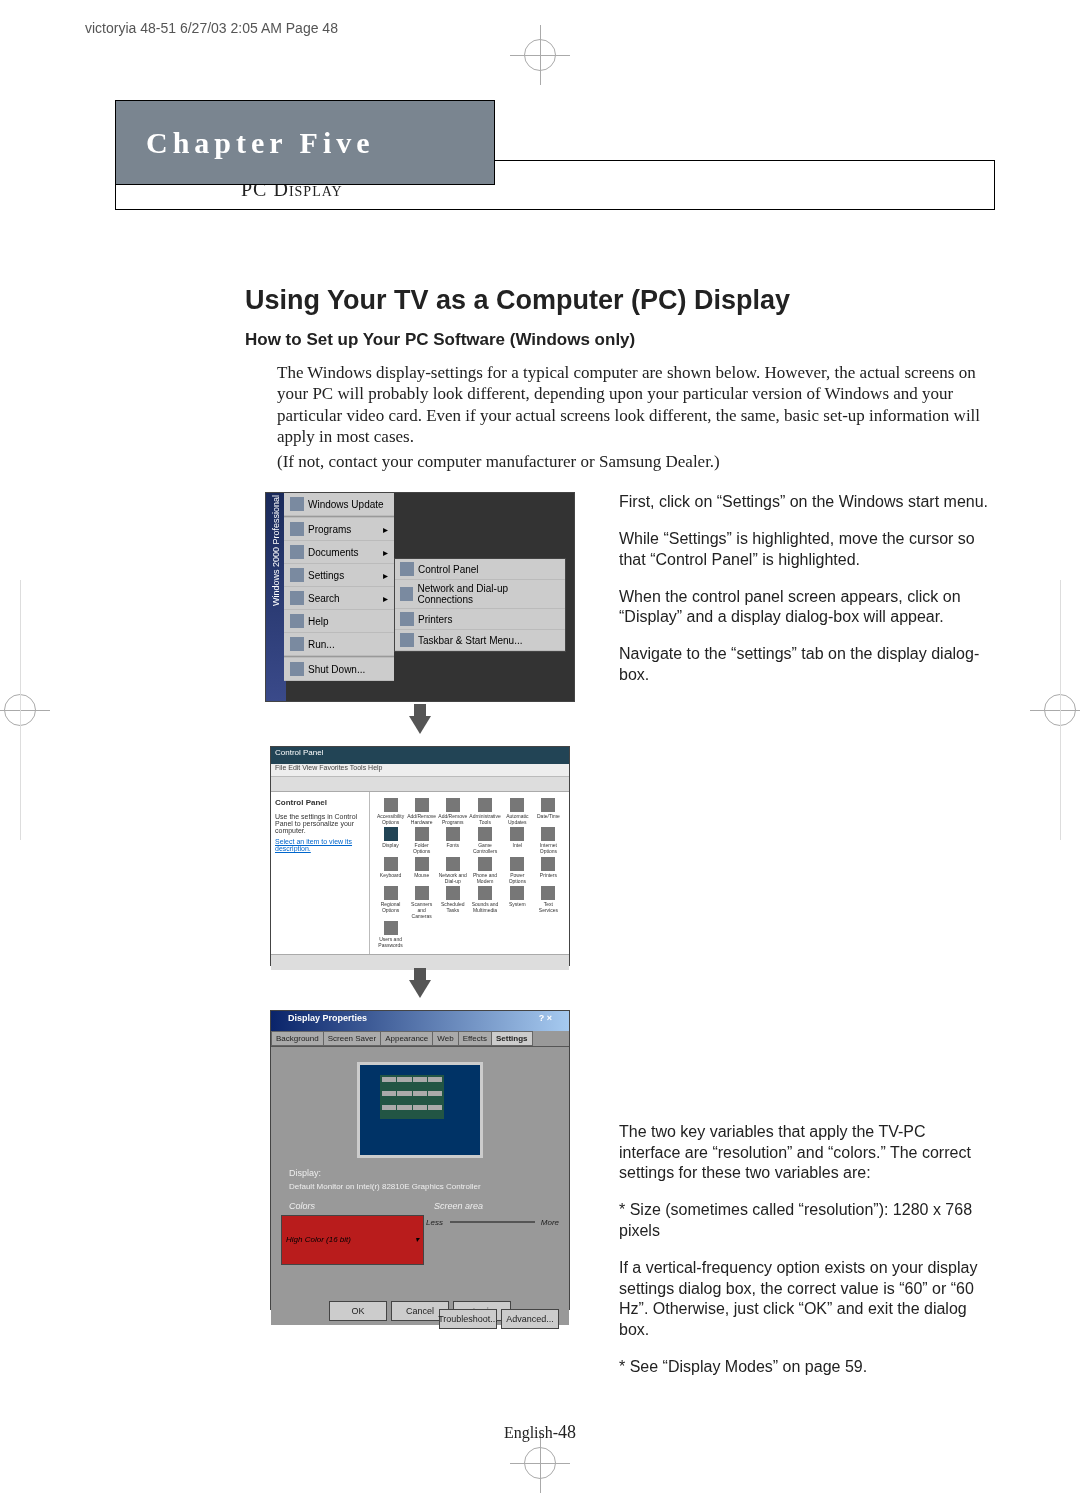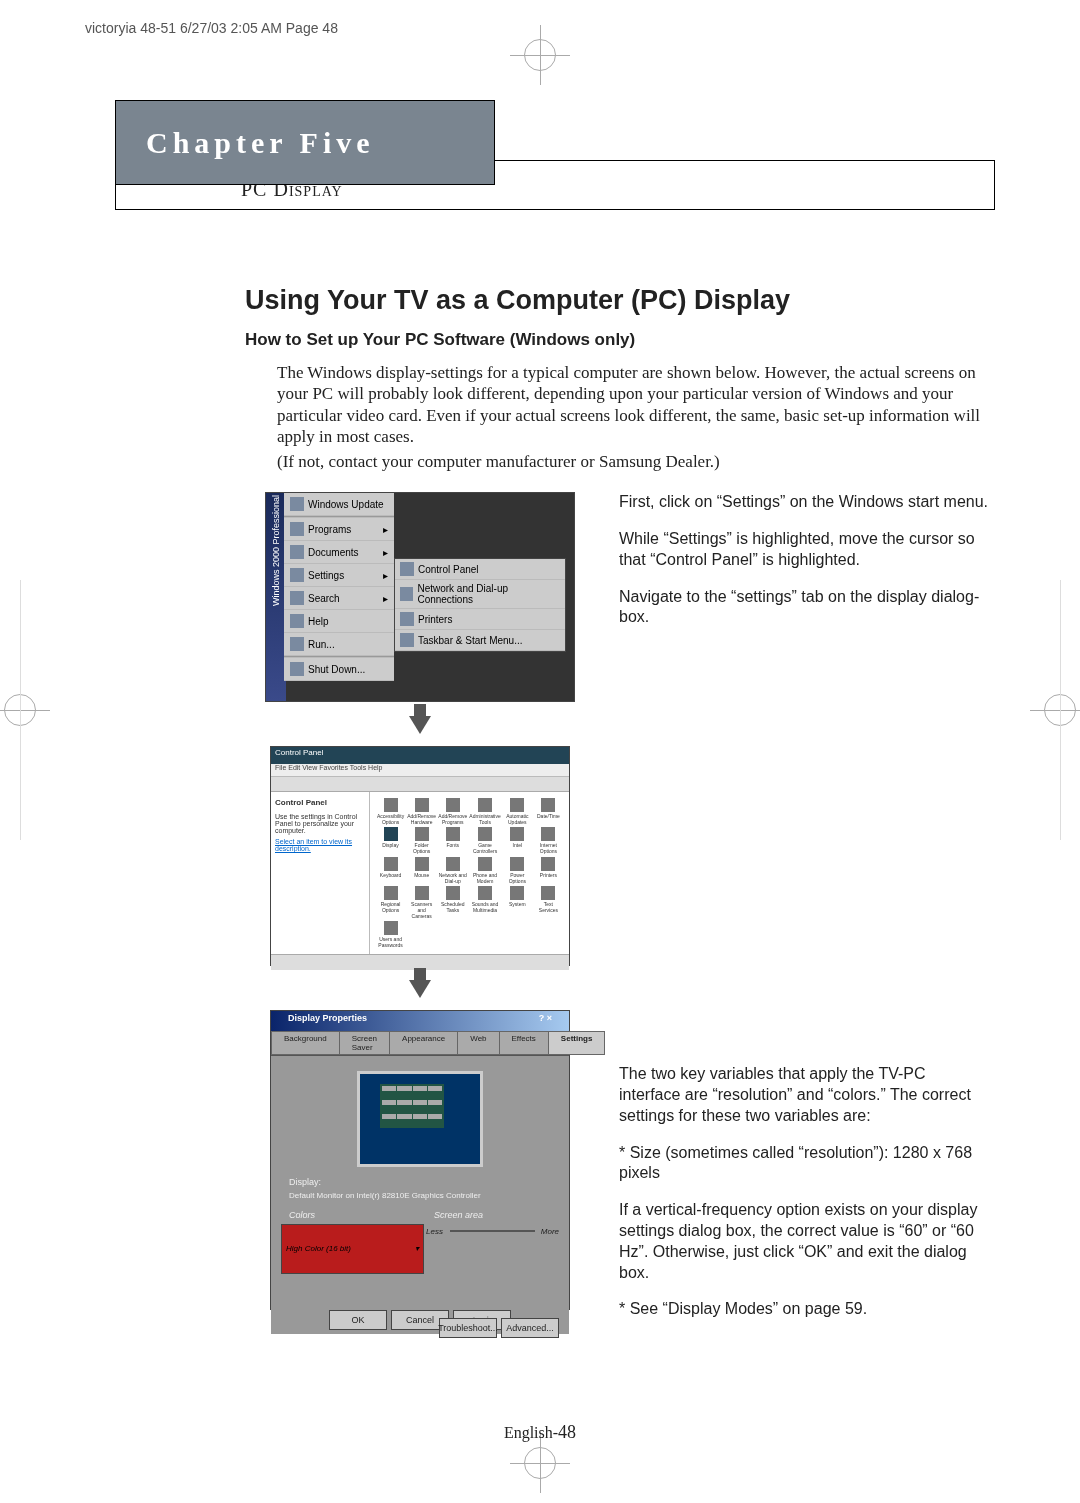--- a/index.html
+++ b/index.html
@@ -351,21 +351,21 @@
     display: flex;
     justify-content: space-between;
   }
   .dp-tabs {
     display: flex;
     background: #999;
     font-size: 8px;
     border-bottom: 1px solid #555;
   }
   .dp-tab {
-    padding: 2px 12px;
+    padding: 2px 4px;
     background: #aaa;
     border: 1px solid #666;
     color: #222;
     margin-right: -1px;
   }
   .dp-tab.active {
     background: #ccc;
     font-weight: bold;
   }
   .dp-body {
@@ -772,20 +772,21 @@
             <div class="dp-btn">Cancel</div>
             <div class="dp-btn" style="color:#888">Apply</div>
           </div>
         </div>
 
       </div>
 
       <div class="col-right">
         <p>First, click on “Settings” on the Windows start menu.</p>
         <p>While “Settings” is highlighted, move the cursor so that “Control Panel” is highlighted.</p>
+        <p>When the control panel screen appears, click on “Display” and a display dialog-box will appear.</p>
         <p>Navigate to the “settings” tab on the display dialog-box.</p>
         <div style="height:420px"></div>
         <p>The two key variables that apply the TV-PC interface are “resolution” and “colors.” The correct settings for these two variables are:</p>
         <p>* Size (sometimes called “resolution”): 1280 x 768 pixels</p>
         <p>If a vertical-frequency option exists on your display settings dialog box, the correct value is “60” or “60 Hz”. Otherwise, just click “OK” and exit the dialog box.</p>
         <p>* See “Display Modes” on page 59.</p>
       </div>
     </div>
   </div>
 

